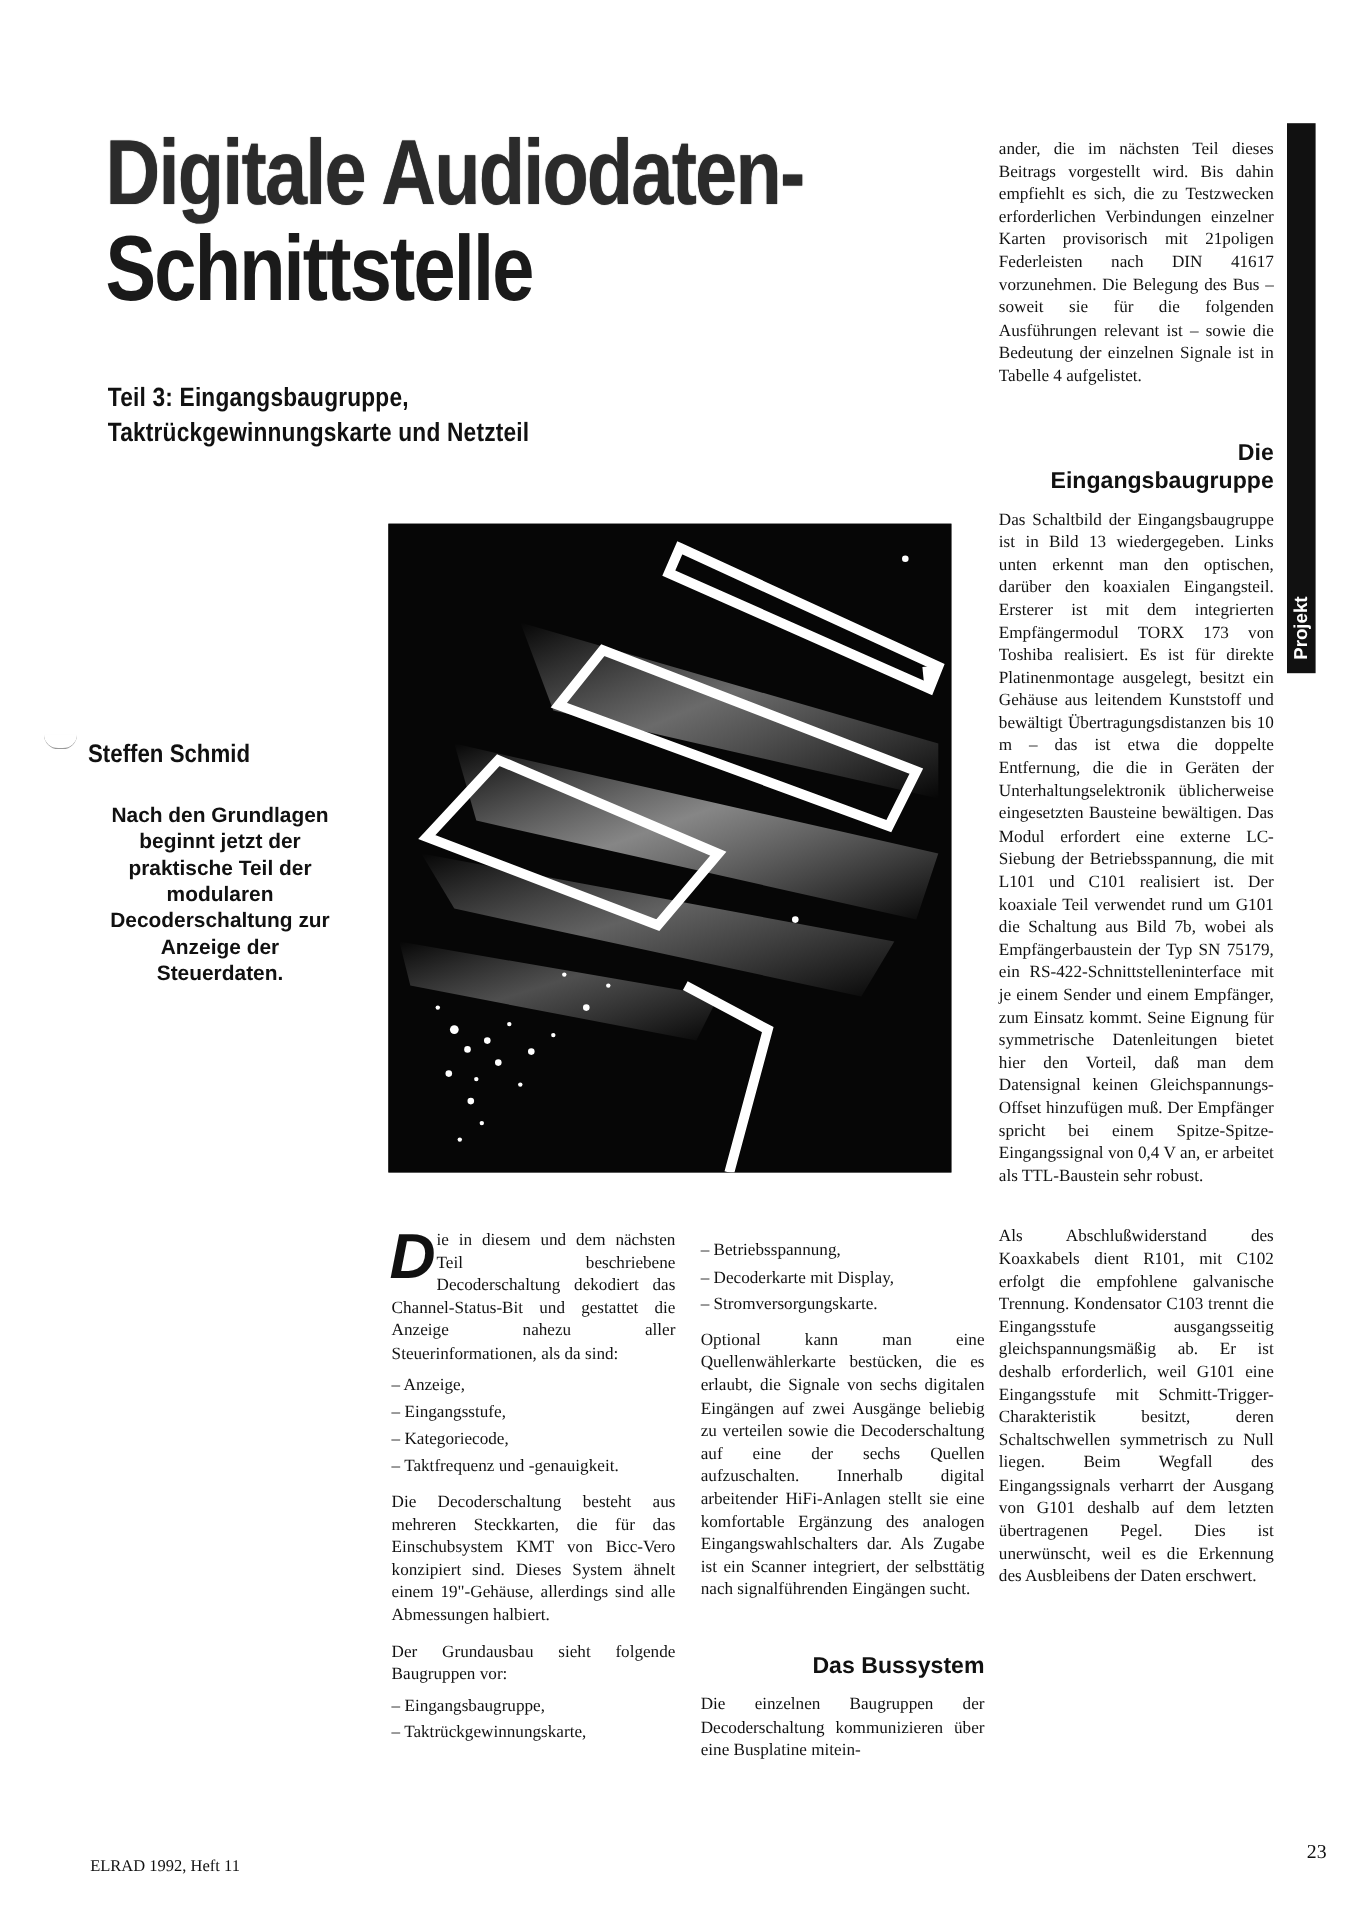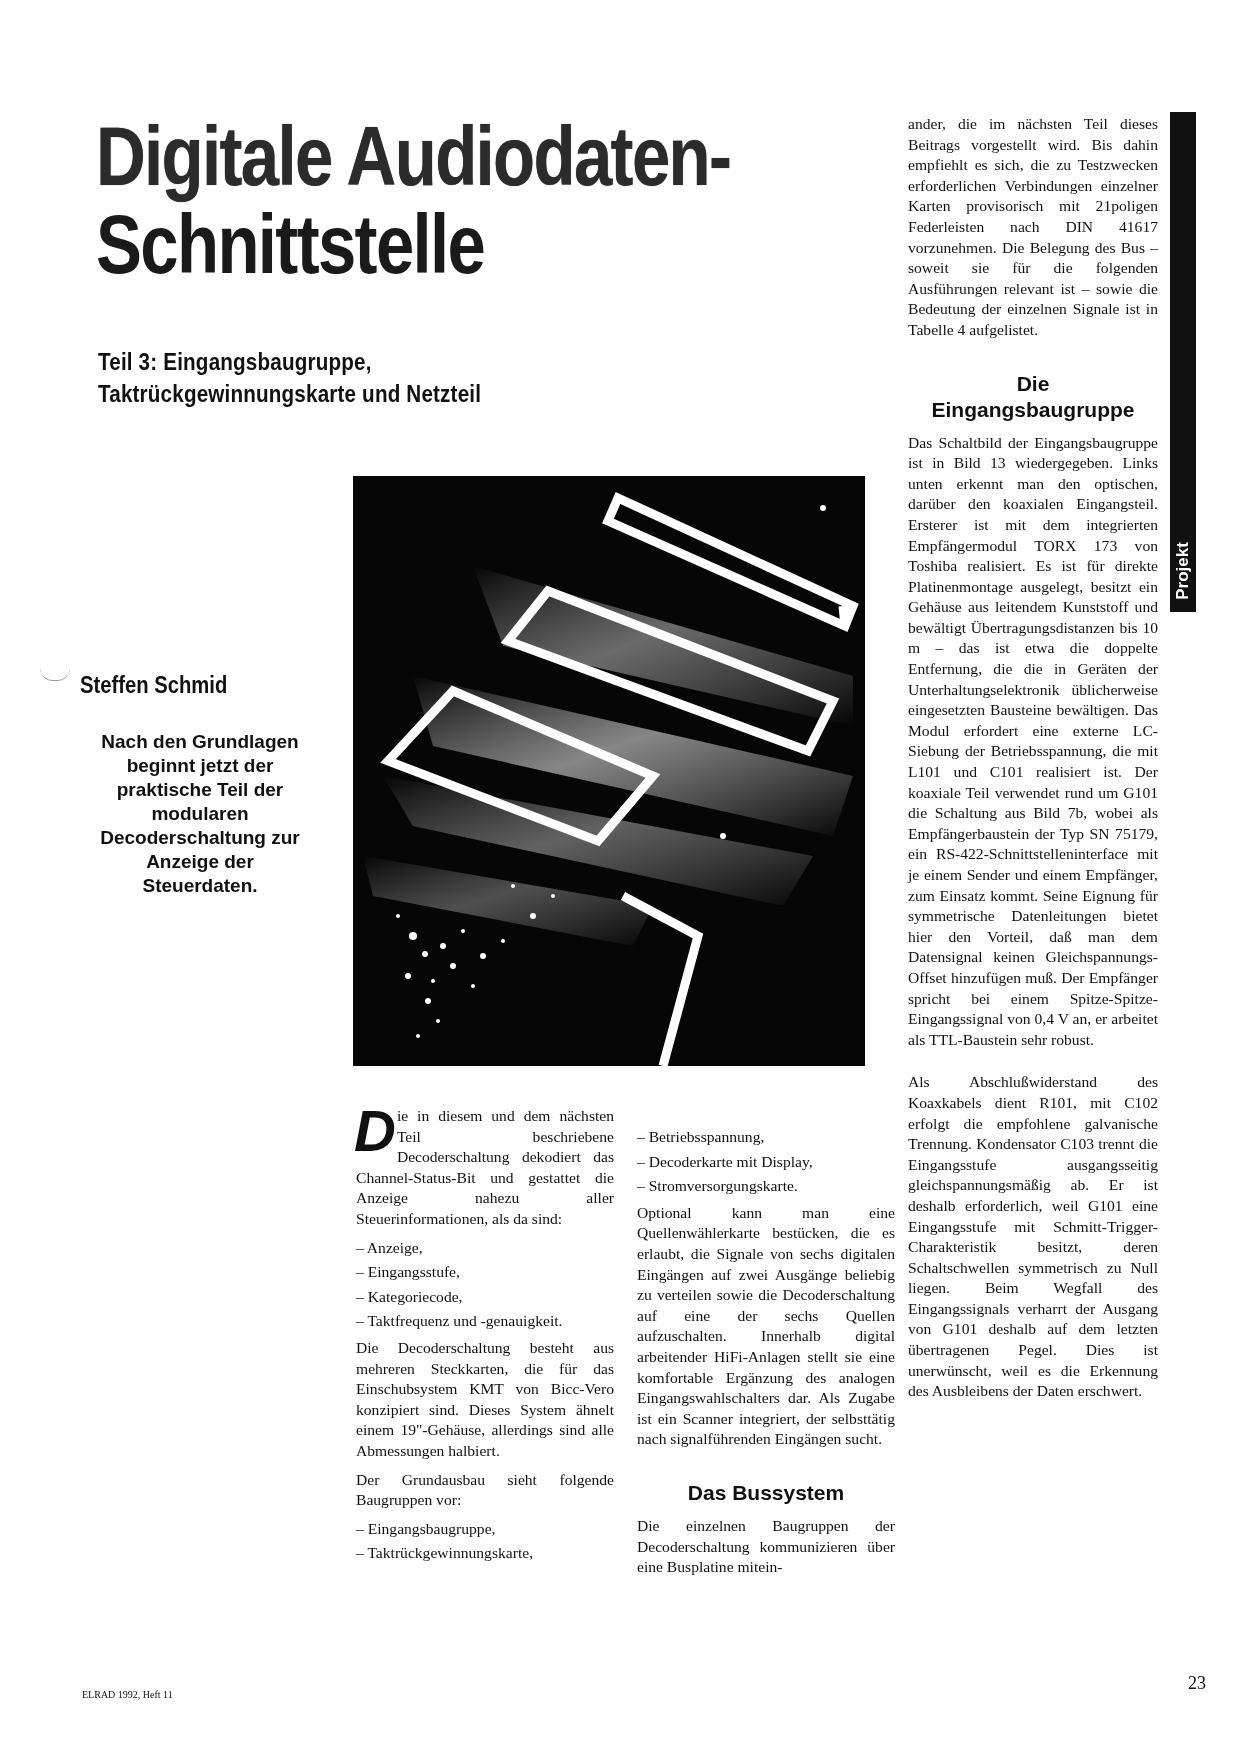--- a/index.html
+++ b/index.html
@@ -29,48 +29,48 @@
       left: 80px; top: 730px; width: 240px;
       font-family: "Liberation Sans", sans-serif; font-weight: bold; font-size: 19px; line-height: 24px;
     }
     .teaser span { display: block; text-align: center; }
     .photo {
       left: 353px; top: 476px; width: 512px; height: 590px;
       background: #050505; overflow: hidden;
     }
     .photo svg { width: 100%; height: 100%; display: block; }
     .col { font-size: 15.6px; line-height: 20.6px; text-align: justify; hyphens: manual; }
-    .col p { margin: 0 0 8px 0; }
+    .col p { margin: 12px 0 8px 0; }
     .col ul { list-style: none; padding: 0; margin: 0 0 6px 0; }
     .col li { margin: 0 0 4px 0; padding-left: 12px; text-indent: -12px; }
     .colA { left: 356px; top: 1106px; width: 258px; }
     .colB { left: 637px; top: 1127px; width: 258px; }
     .colC { left: 908px; top: 114px; width: 250px; }
     .dropcap {
       float: left; font-family: "Liberation Sans", sans-serif; font-weight: bold; font-style: italic;
       font-size: 58px; line-height: 46px; margin: 0 1px 0 -2px; padding-top: 2px;
     }
     .sec-head {
       font-family: "Liberation Sans", sans-serif; font-weight: bold;
-      font-size: 21px; line-height: 26px; margin: 0 0 10px 0; text-align: center;
+      font-size: 21px; line-height: 26px; margin: 16px 0 10px 0; text-align: right;
     }
     .spacer-lg { height: 22px; }
     .side-bar {
       left: 1170px; top: 112px; width: 26px; height: 500px; background: #111;
     }
     .side-bar .label {
       position: absolute; left: 0; bottom: 6px; width: 26px; height: 70px;
     }
     .side-bar .label span {
       position: absolute; left: 50%; top: 50%;
       transform: translate(-50%, -50%) rotate(-90deg);
       color: #fff; font-family: "Liberation Sans", sans-serif; font-weight: bold; font-size: 17px;
       white-space: nowrap;
     }
-    .footer-left { left: 82px; top: 1689px; font-size: 10px; }
+    .footer-left { left: 82px; top: 1689px; font-size: 15px; }
     .page-num { left: 1160px; top: 1673px; font-size: 18px; margin-left: 28px; }
     .scan-mark { left: 40px; top: 668px; width: 30px; height: 12px; border-bottom: 1px solid #999; border-radius: 0 0 30px 30px; }
   </style>
 </head>
 <body>
 
 <div class="abs scan-mark"></div>
 
 <h1 class="abs title" style="margin:0;">
   <div class="l1">Digitale Audiodaten-</div>

